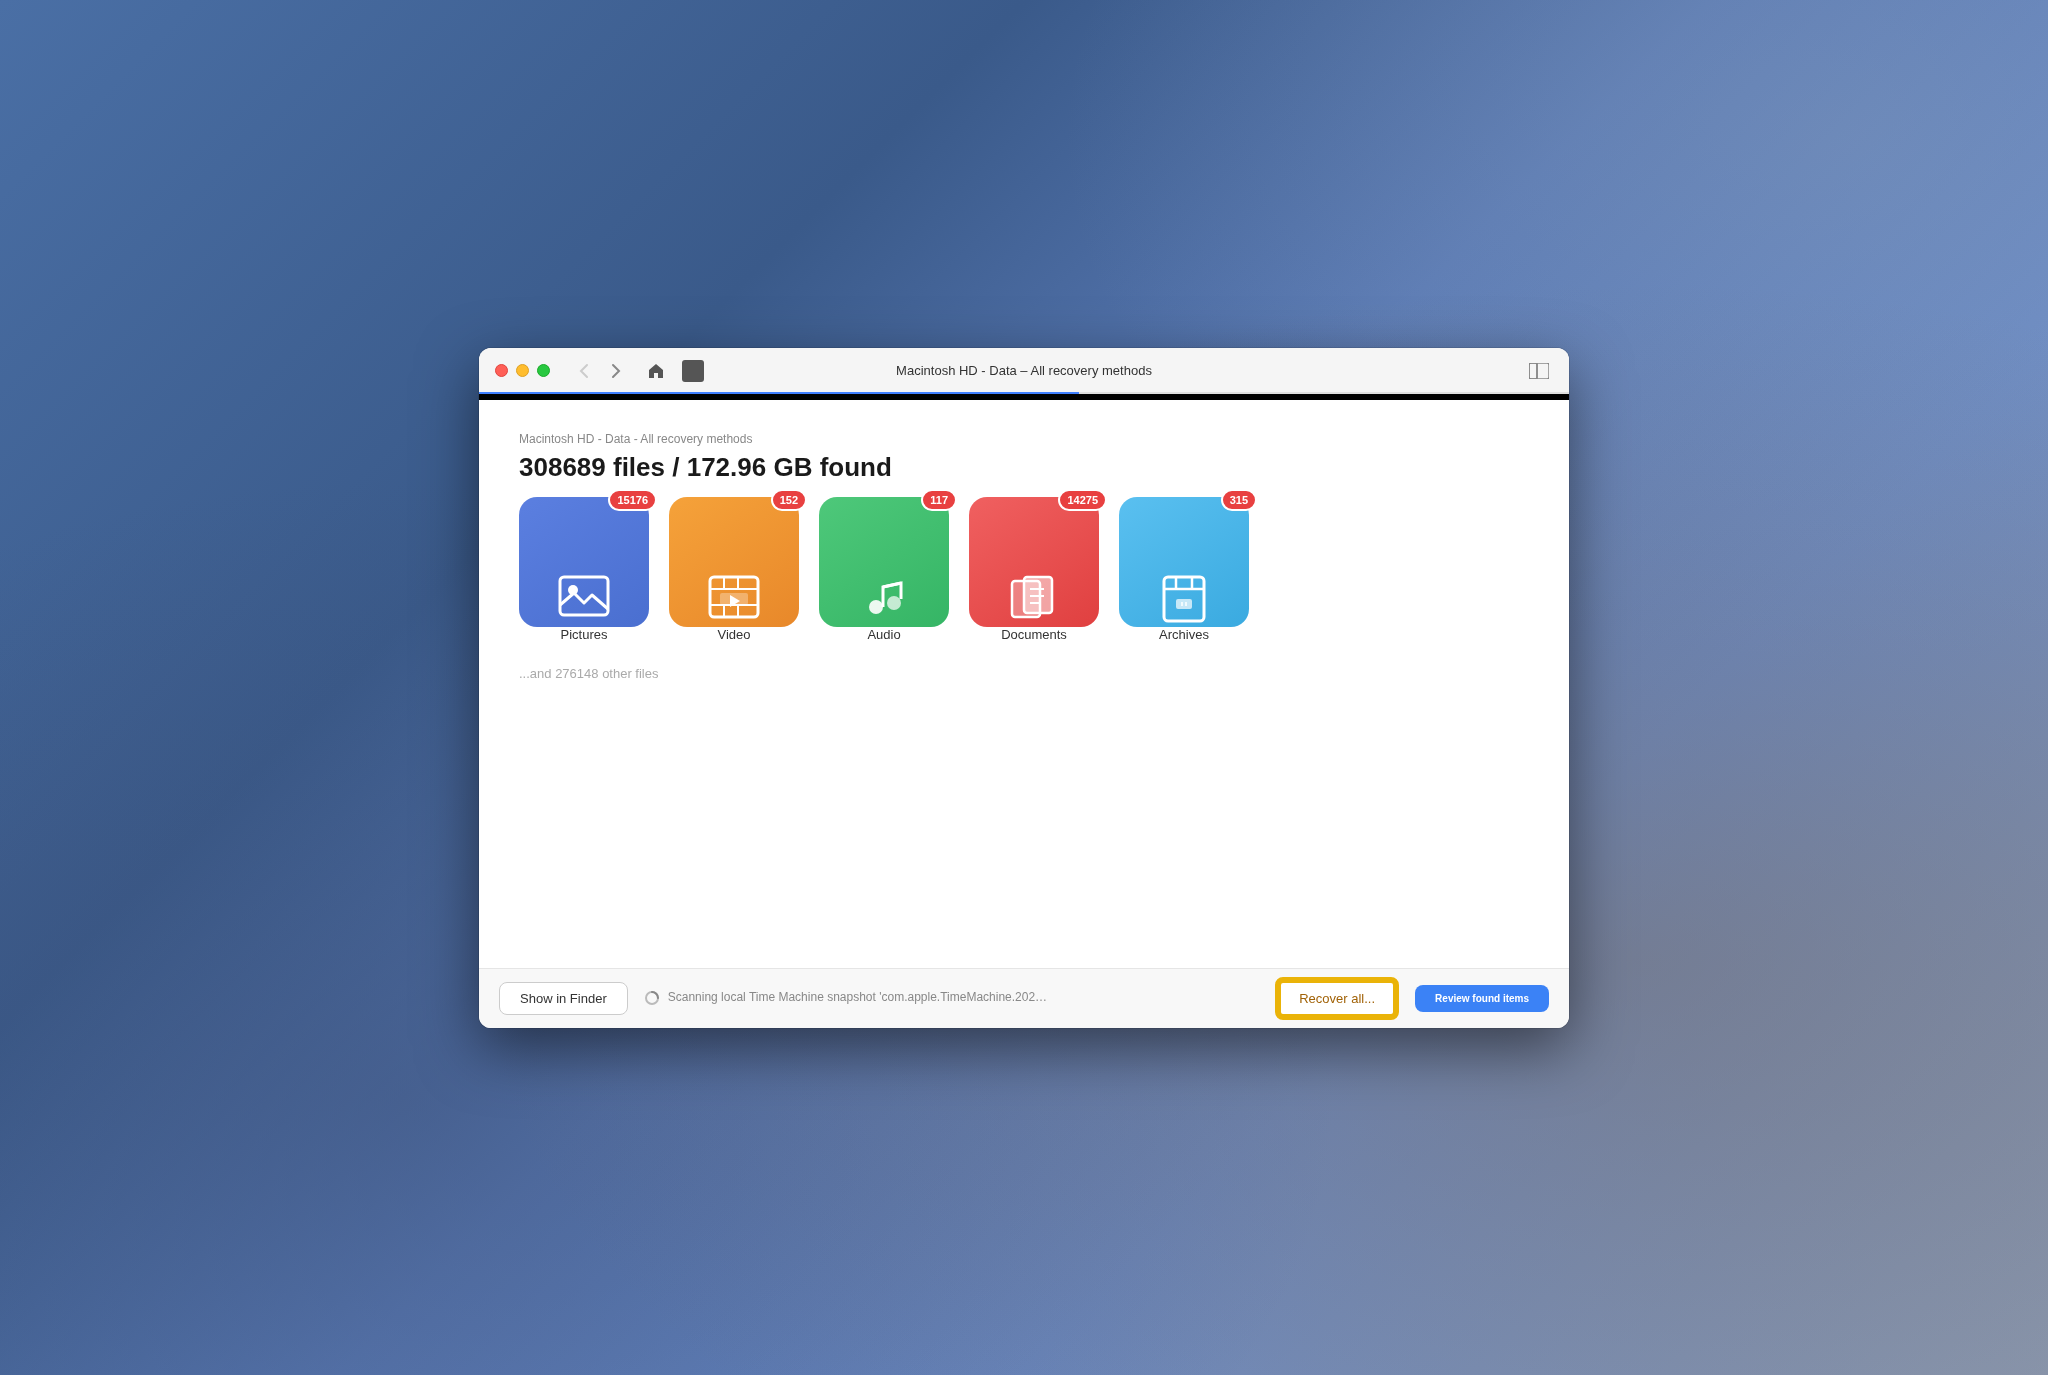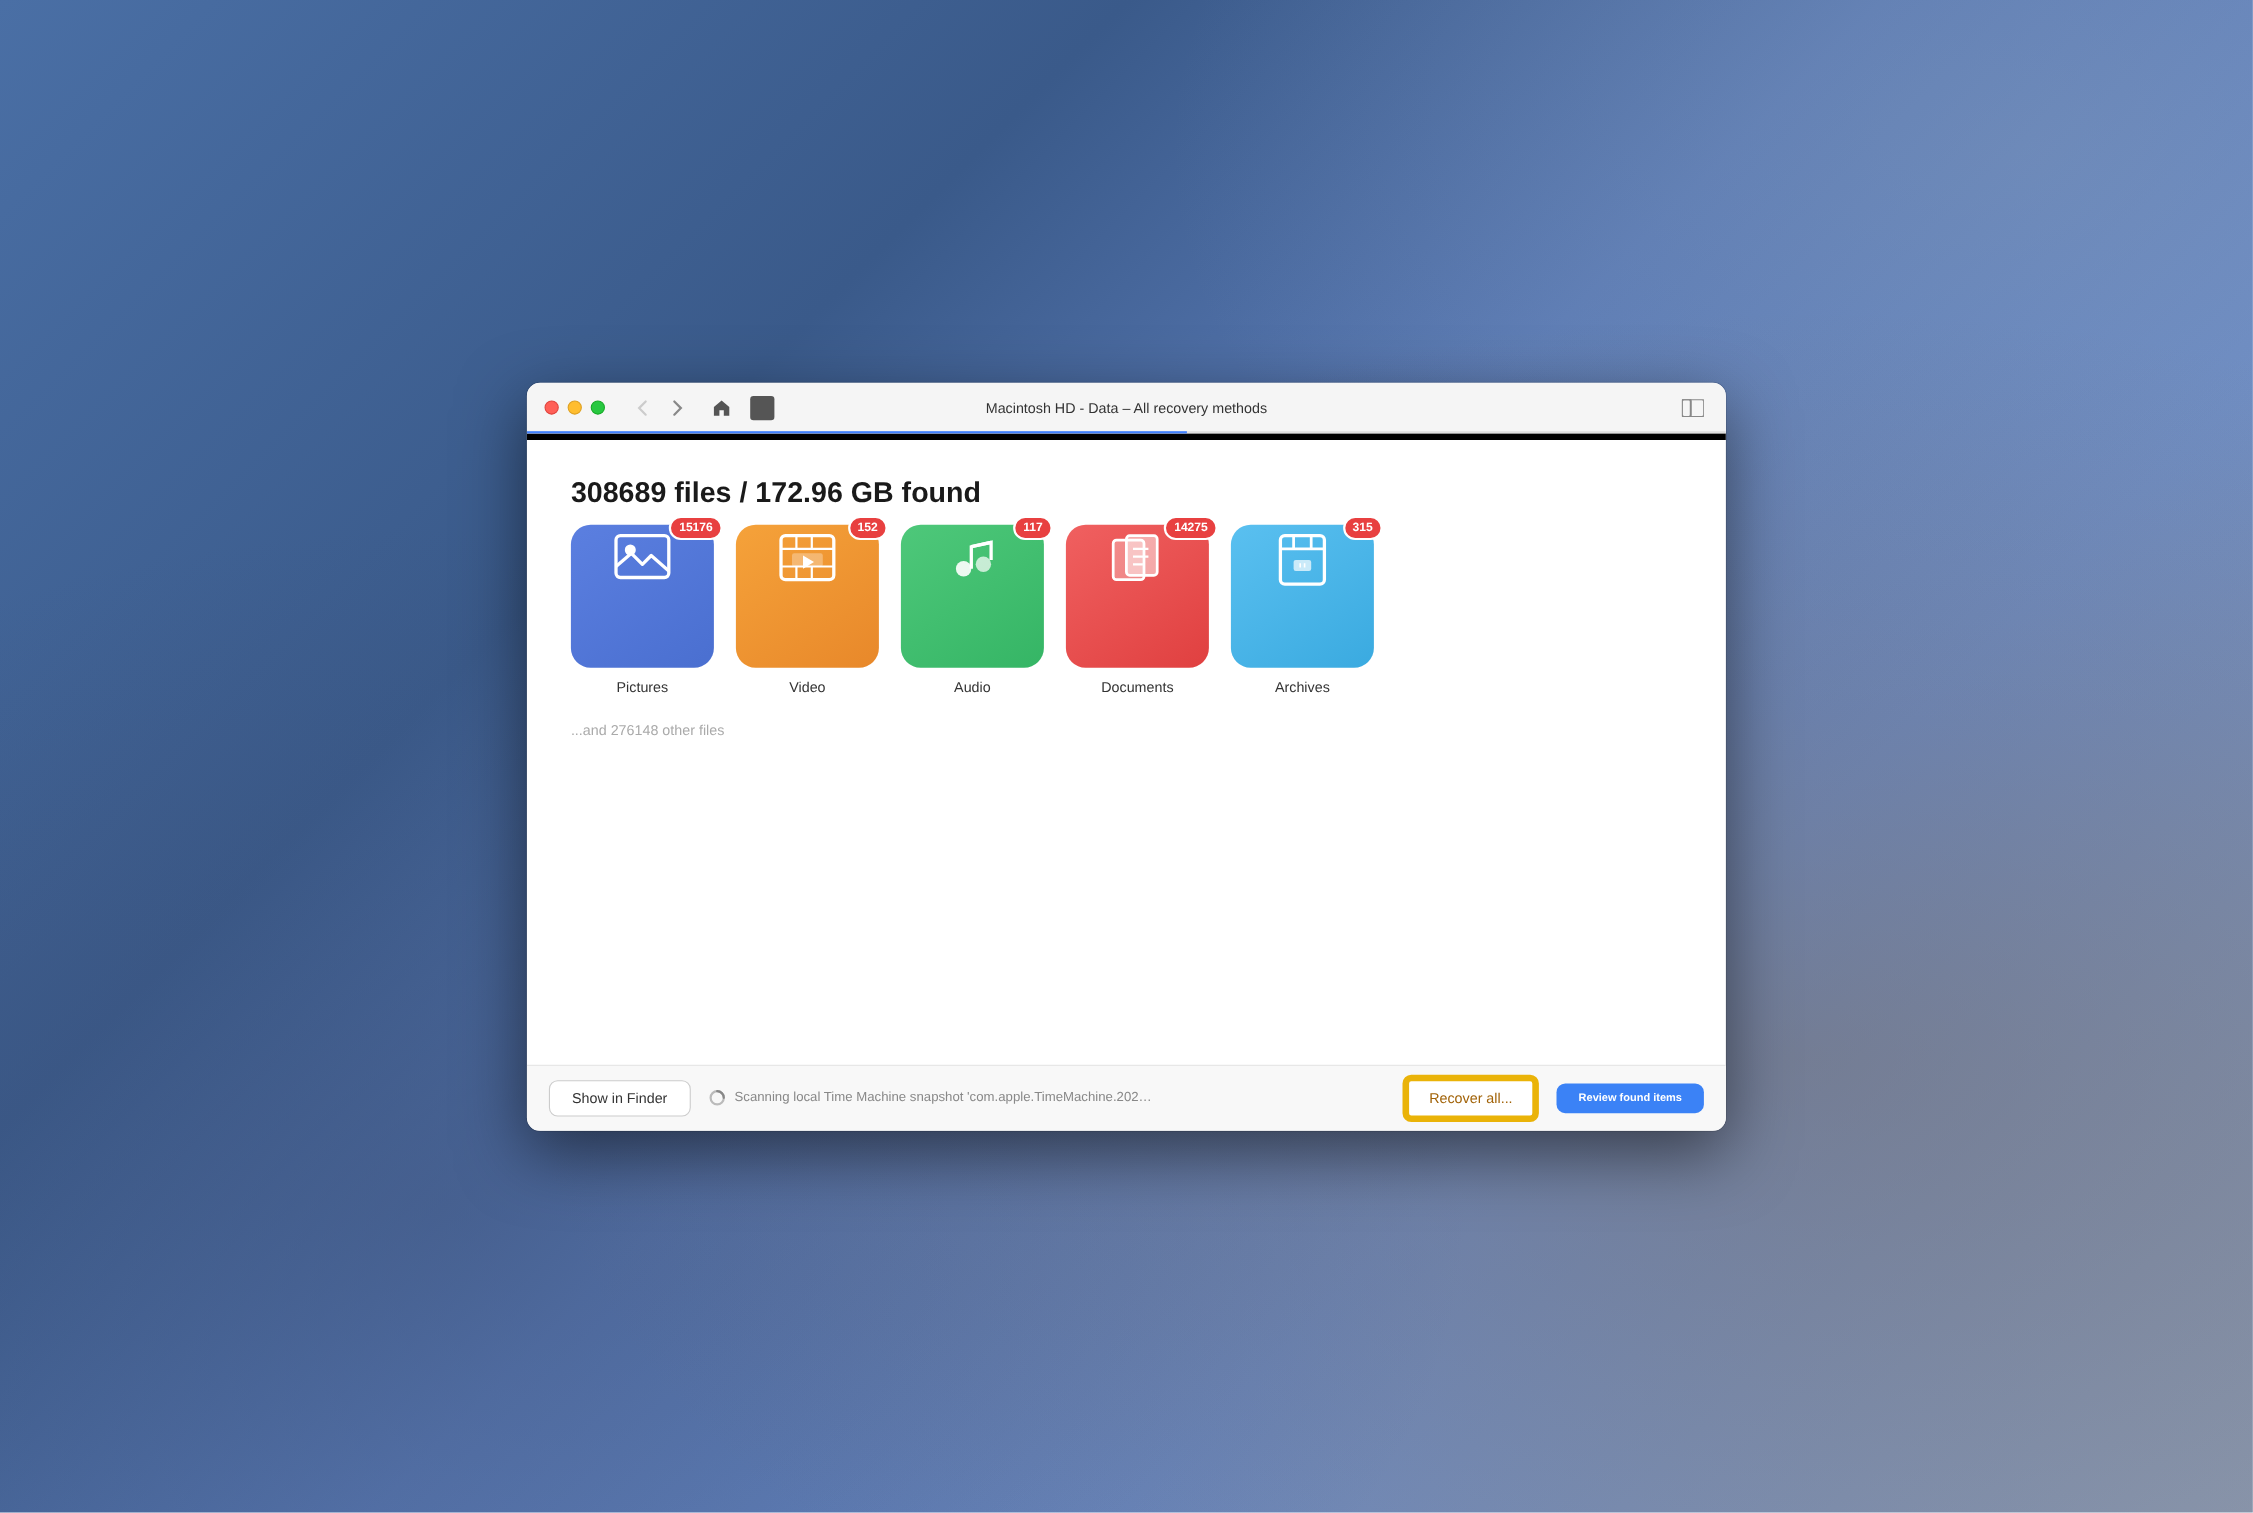--- a/index.html
+++ b/index.html
@@ -177,24 +177,23 @@
       align-items: center;
       cursor: pointer;
       position: relative;
     }
 
     .category-icon-wrap {
       width: 130px;
       height: 130px;
       border-radius: 18px;
       display: flex;
-      align-items: flex-start;
+      align-items: flex-end;
       justify-content: center;
       position: relative;
-      margin-bottom: 10px;
     }
 
     .category-icon-wrap svg {
       width: 60px;
       height: 60px;
     }
 
     .category-badge {
       position: absolute;
       top: -8px;
@@ -347,20 +346,21 @@
       </svg>
     </div>
 
     <div class="titlebar-progress">
       <div class="titlebar-progress-bar"></div>
     </div>
   </div>
 
   <div class="content">
 
+    <div class="breadcrumb">Macintosh HD - Data - All recovery methods</div>
     <div class="page-title">308689 files / 172.96 GB found</div>
 
     <div class="file-categories">
 
       <div class="category-item">
         <div class="category-icon-wrap cat-pictures">
           <svg viewBox="0 0 60 60" fill="none" xmlns="http://www.w3.org/2000/svg">
             <rect x="6" y="10" width="48" height="38" rx="4" stroke="white" stroke-width="3" fill="none"></rect>
             <circle cx="19" cy="23" r="5" fill="white"></circle>
             <path d="M6 38l14-12 10 10 8-8 16 14" stroke="white" stroke-width="3" stroke-linejoin="round" fill="none"></path>

